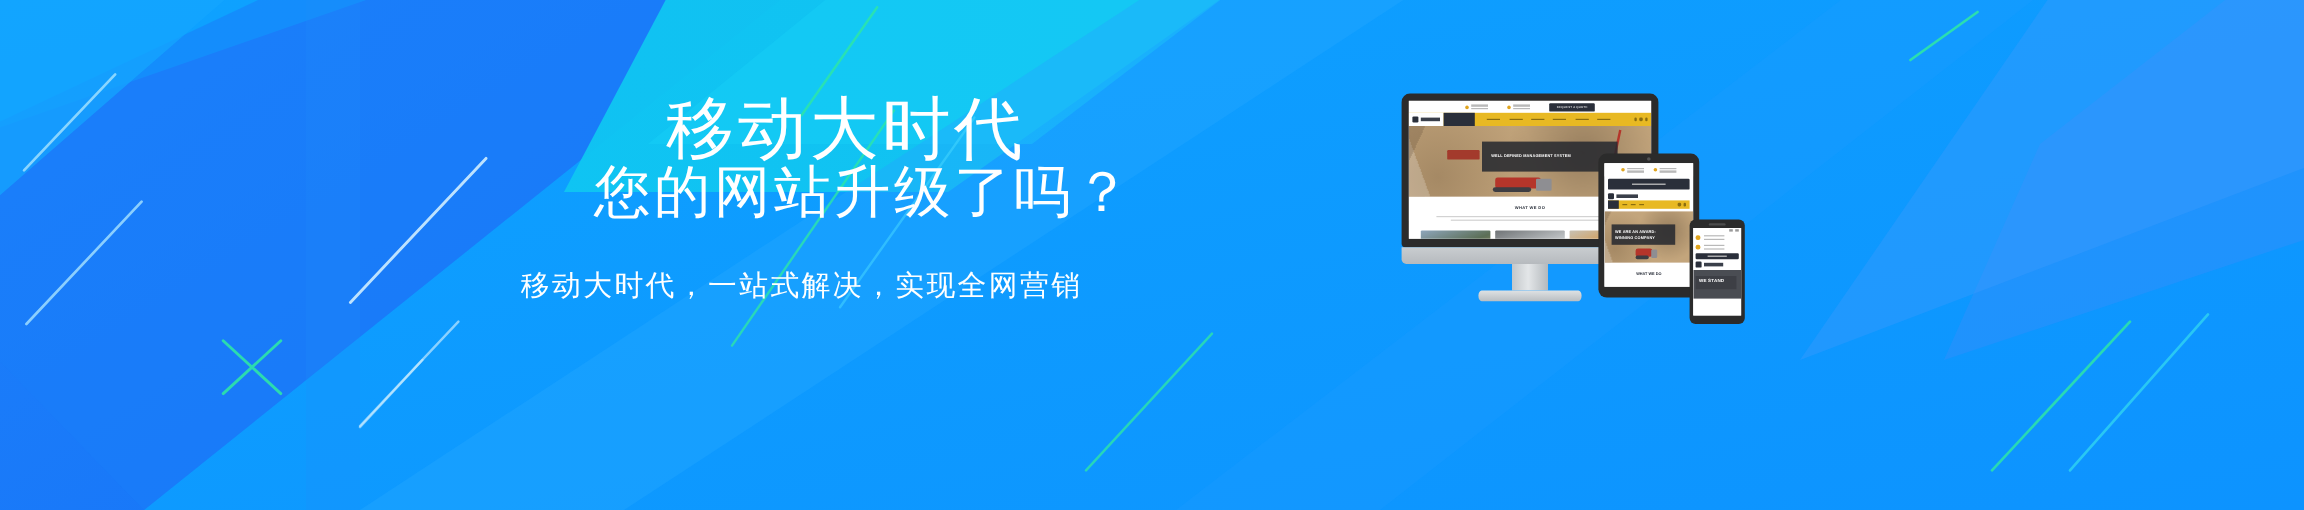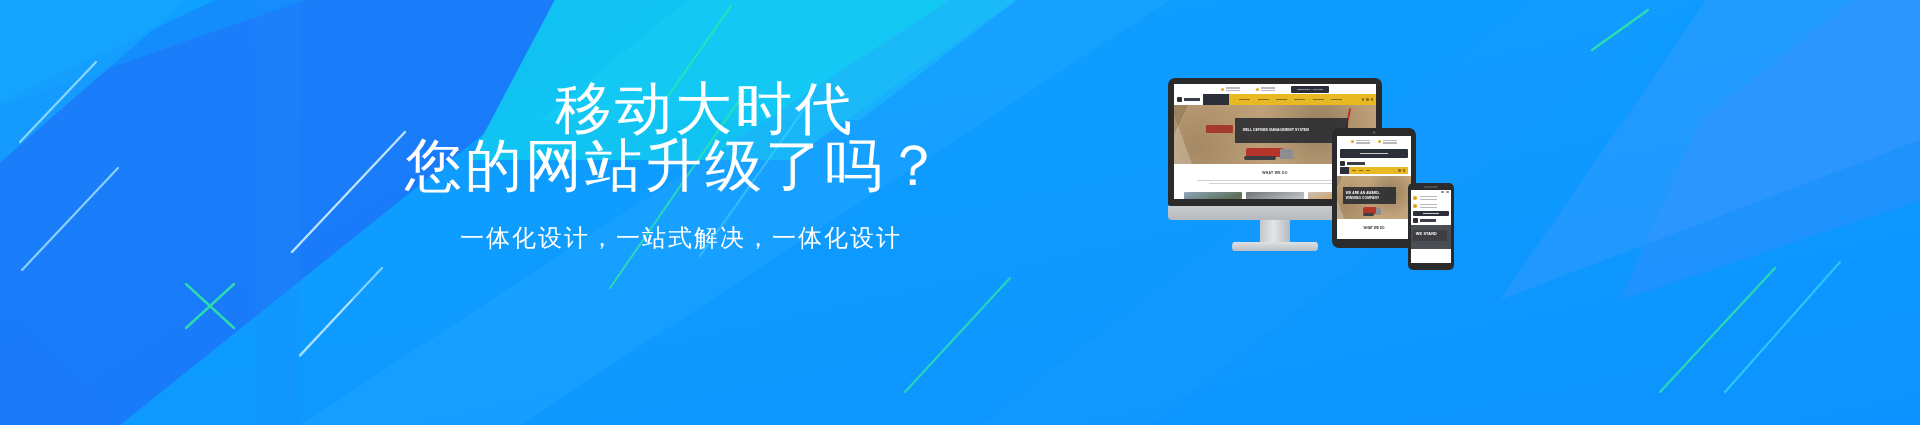--- a/index.html
+++ b/index.html
@@ -39,21 +39,21 @@
     right:305px;
     top:78px;
     font-size:57px;
     line-height:1.06;
     font-weight:400;
     letter-spacing:3px;
   }
   .headline-2 {
     right:215px;
     top:135px;
-    font-size:57px;
+    font-size:47px;
     line-height:1.06;
     font-weight:400;
     letter-spacing:3px;
   }
   .subline {
     right:258px;
     top:222px;
     font-size:24px;
     font-weight:400;
     letter-spacing:2px;
@@ -315,21 +315,21 @@
       <g stroke="#2ee6a8" stroke-width="2.4" stroke-linecap="round" opacity=".9">
         <line x1="186" y1="284" x2="234" y2="328"></line>
         <line x1="234" y1="284" x2="186" y2="328"></line>
       </g>
     </svg>
   </div>
 
   <div class="copy">
     <div class="headline-1">移动大时代</div>
     <div class="headline-2">您的网站升级了吗？</div>
-    <div class="subline">一体化设计，一站式解决，一体化设计</div>
+    <div class="subline">移动大时代，一站式解决，实现全网营销</div>
   </div>
 
   <div class="devices">
 
     <div class="monitor">
       <div class="bezel">
         <div class="screen">
           <div class="site">
             <div class="topbar">
               <span class="chip">

